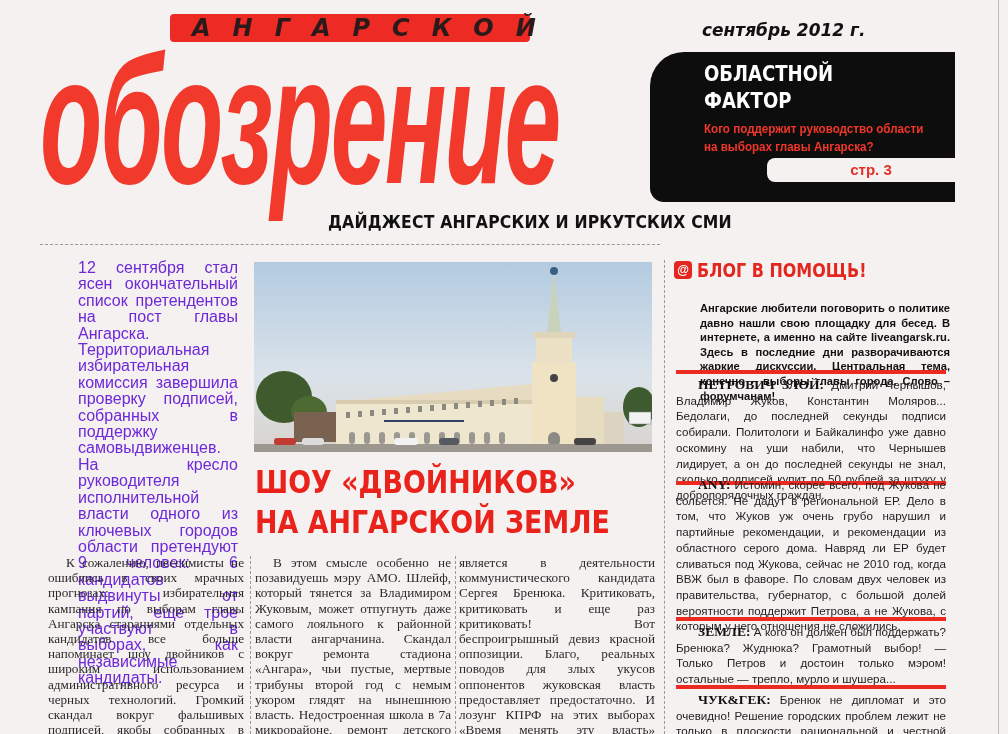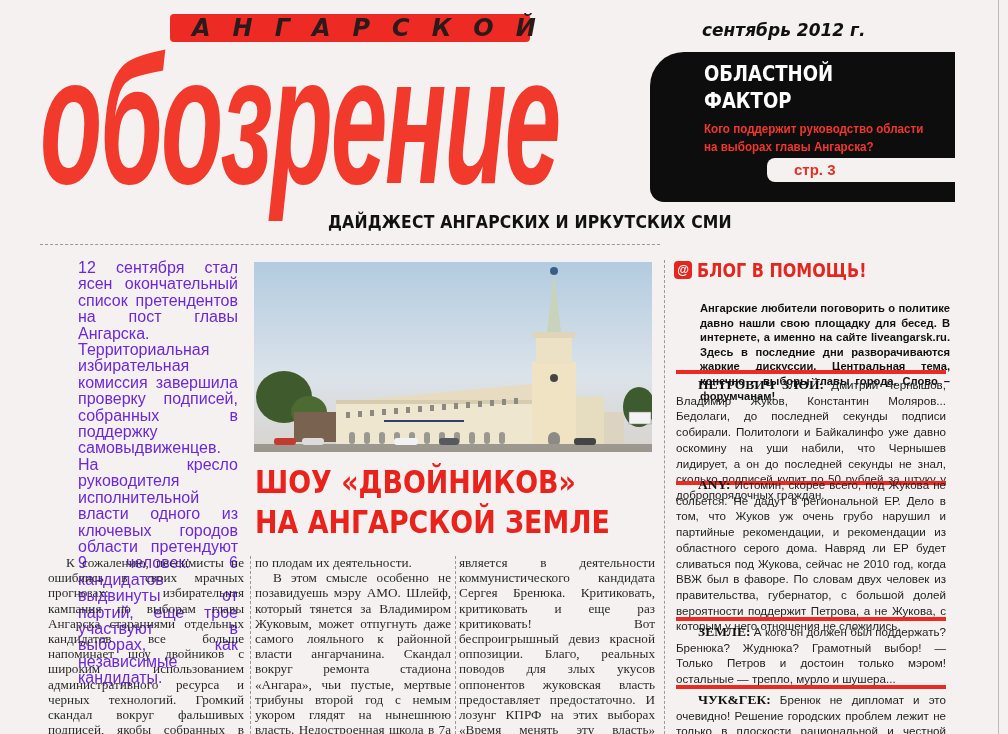--- a/index.html
+++ b/index.html
@@ -49,21 +49,21 @@
     transform:scaleX(0.82); transform-origin:left top;
   }
   .factor-sub {
     left:704px; top:120px; color:#f2372a; font-weight:bold;
     font-size:13.5px; line-height:18px; transform:scaleX(0.86); transform-origin:left top; white-space:nowrap;
   }
   .page-tab {
     left:767px; top:158px; width:188px; height:24px; background:#f6f1f1; border-radius:8px 0 0 8px;
   }
   .page-tab span {
-    display:block; padding-left:27px; color:#e23227; font-weight:bold; font-size:15px; line-height:24px;
+    display:block; padding-left:20px; color:#e23227; font-weight:bold; font-size:15px; line-height:24px;text-align:center;
   }
   .rule-top {
     left:40px; top:244px; width:620px; height:0; border-top:1px dashed #999;
   }
   .right-edge { left:998px; top:0; width:1px; height:734px; background:#bbb; }
 
   
   .lead {
     left:78px; top:260px; width:160px;
     font-size:16px; line-height:16.4px; color:#6d28d9; text-align:justify;
@@ -212,21 +212,20 @@
 <div class="abs headline">
   <div>ШОУ «ДВОЙНИКОВ»</div>
   <div>НА АНГАРСКОЙ ЗЕМЛЕ</div>
 </div>
 
 <div class="col" style="left:48px; top:555px; width:196px;">
   <p>К сожалению, пессимисты не ошиблись в своих мрачных прогнозах: избирательная кампания по выборам главы Ангарска стараниями отдельных кандидатов все больше напоминает шоу двойников с широким использованием административного ресурса и черных технологий. Громкий скандал вокруг фальшивых подписей, якобы собранных в поддержку чиновника от РЖД Петрова С.В. , который был призван на ангарские выборы конкурентами, чтобы поставить подножку одному из фаво-</p>
 </div>
 <div class="col-sep" style="left:250px; top:556px; height:178px;"></div>
 <div class="col" style="left:255px; top:555px; width:196px;">
-  <p class="noindent">по плодам их деятельности.</p>
   <p>В этом смысле особенно не позавидуешь мэру АМО. Шлейф, который тянется за Владимиром Жуковым, может отпугнуть даже самого лояльного к районной власти ангарчанина. Скандал вокруг ремонта стадиона «Ангара», чьи пустые, мертвые трибуны второй год с немым укором глядят на нынешнюю власть. Недостроенная школа в 7а микрорайоне, ремонт детского сада в 106-м квартале, который, похоже, на днях получит</p>
 </div>
 <div class="col-sep" style="left:455px; top:556px; height:178px;"></div>
 <div class="col" style="left:459px; top:555px; width:196px;">
   <p class="noindent">является в деятельности коммунистического кандидата Сергея Бренюка. Критиковать, критиковать и еще раз критиковать! Вот беспроигрышный девиз красной оппозиции. Благо, реальных поводов для злых укусов оппонентов жуковская власть предоставляет предостаточно. И лозунг КПРФ на этих выборах «Время менять эту власть» выглядит в этом контексте очень даже логичным.</p>
 
 </div>
 
 <div class="abs dash-left"></div>
 <div class="abs at-icon">@</div>

